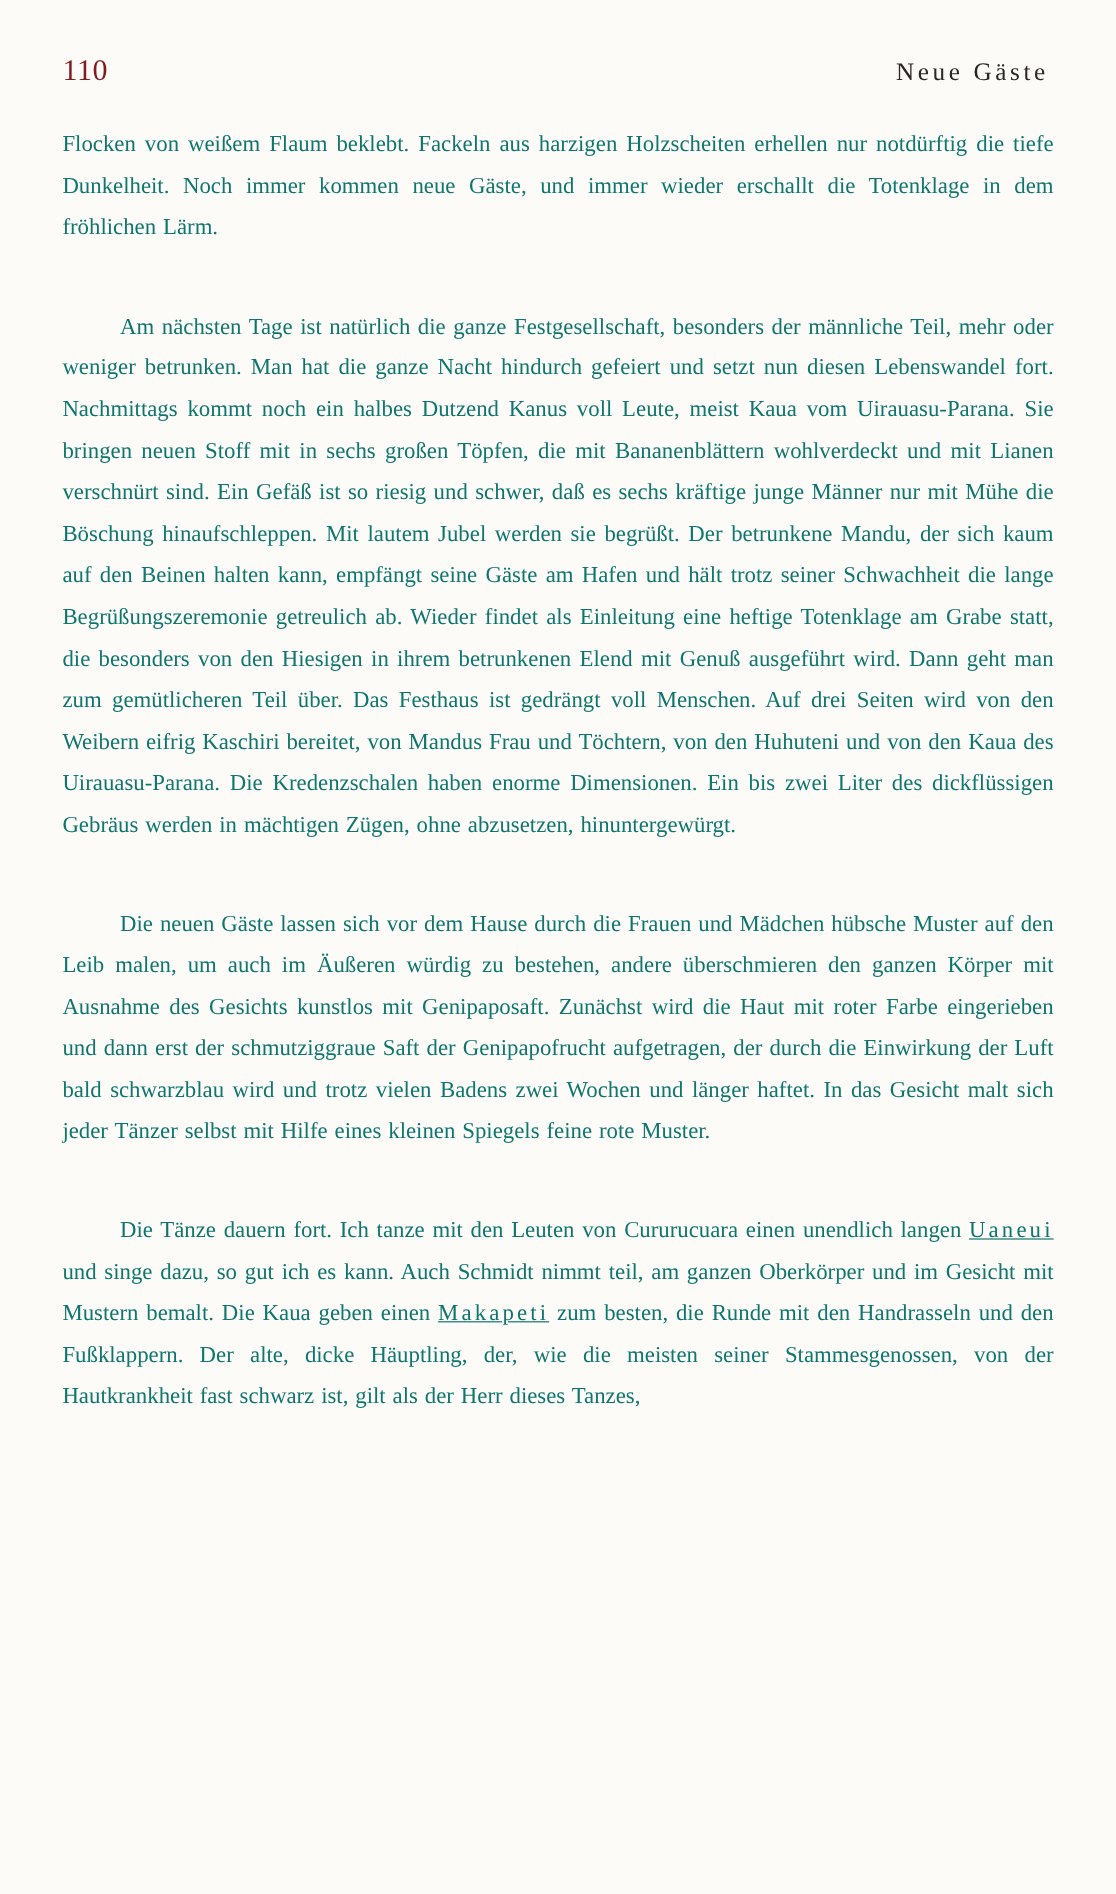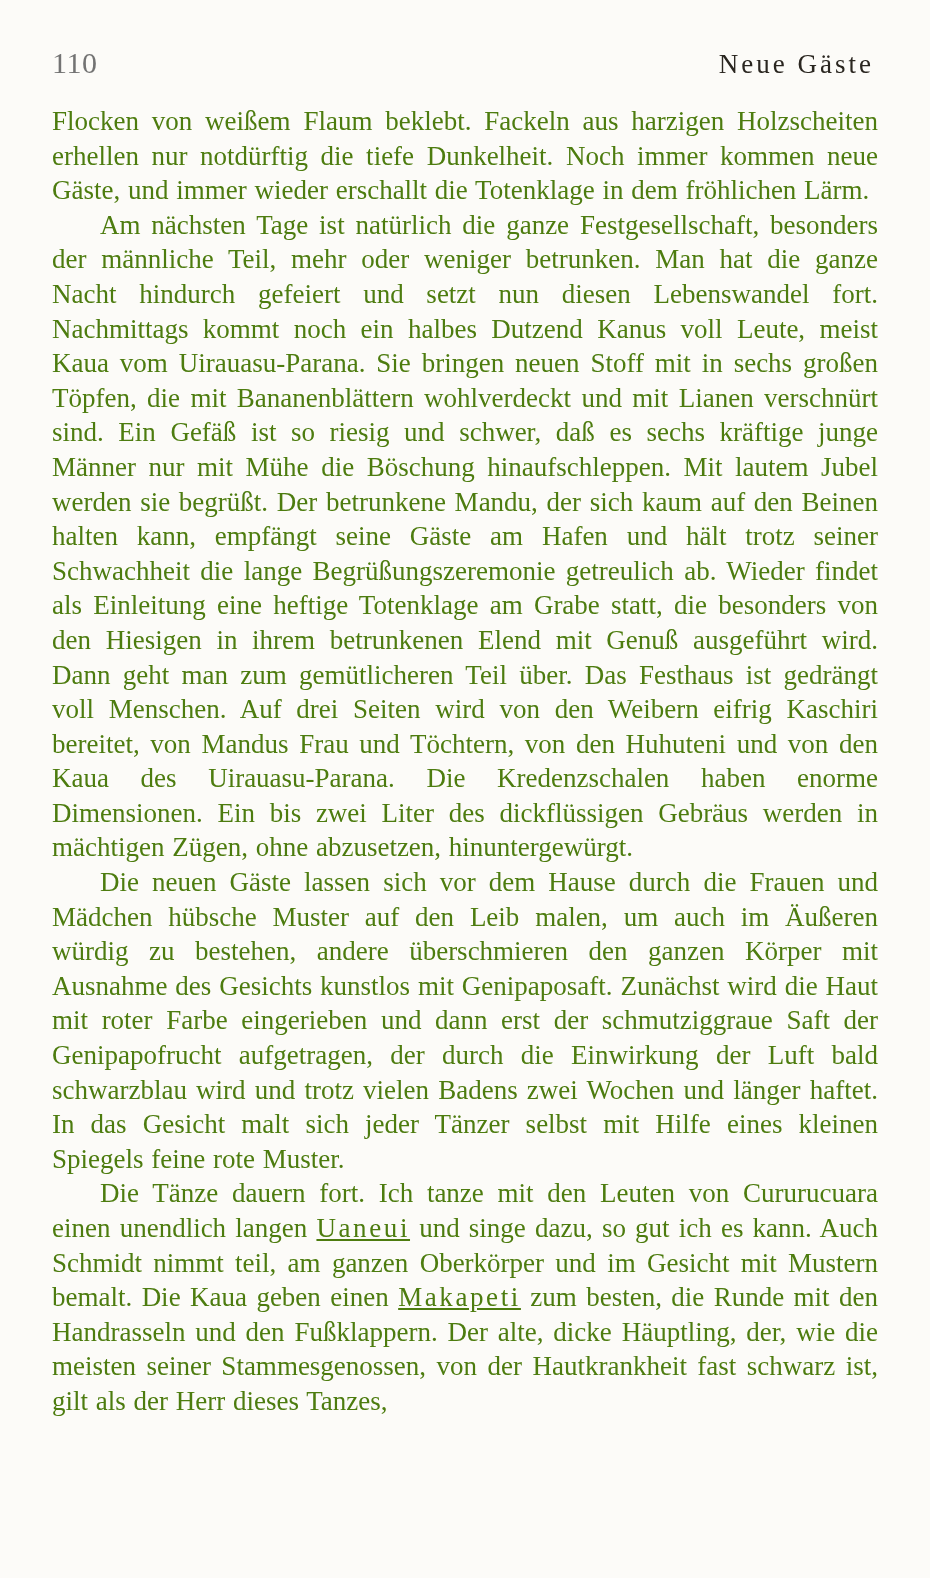--- a/index.html
+++ b/index.html
@@ -26,47 +26,48 @@
     position: absolute;
     top: 46px;
     left: 52px;
     right: 56px;
     height: 30px;
     display: flex;
     align-items: baseline;
     justify-content: space-between;
   }
   .folio {
-    font-size: 30px;
+    font-size: 25px;
     letter-spacing: 0.5px;
-    color: #737373;
+    color: #7f1d1d;
   }
   .running-head {
-    font-size: 27px;
+    font-size: 21px;
     letter-spacing: 3px;
     color: #2a2620;
   }
   .body-text {
     position: absolute;
     top: 104px;
     left: 52px;
     width: 826px;
-    font-size: 27px;
+    font-size: 19px;
     line-height: 34.6px;
     text-align: justify;
     text-justify: inter-word;
-    color: #4d7c0f;
+    color: #0f766e;
     word-spacing: 1px;
   }
   .body-text p {
     margin: 0;
     text-indent: 0;
   }
   .body-text p.indent {
     text-indent: 48px;
+    margin-top: 48px;
   }
   .spaced {
     letter-spacing: 2.6px;
     text-decoration: underline;
   }
 </style>
 </head>
 <body>
 
 <div class="page">

